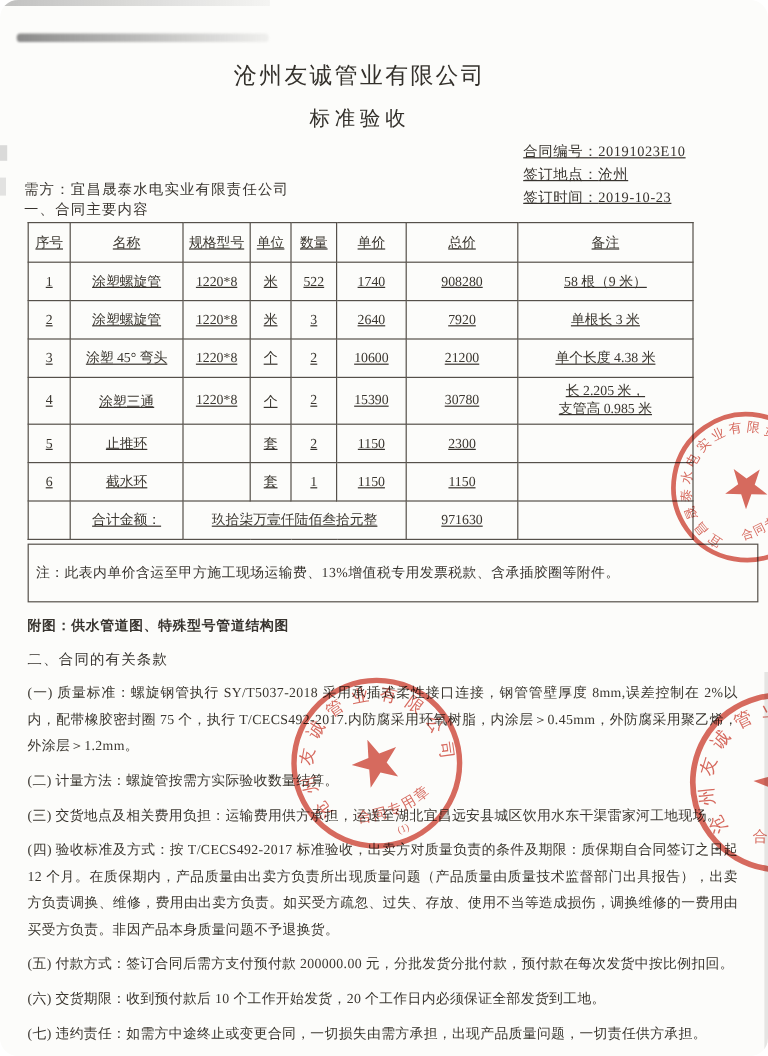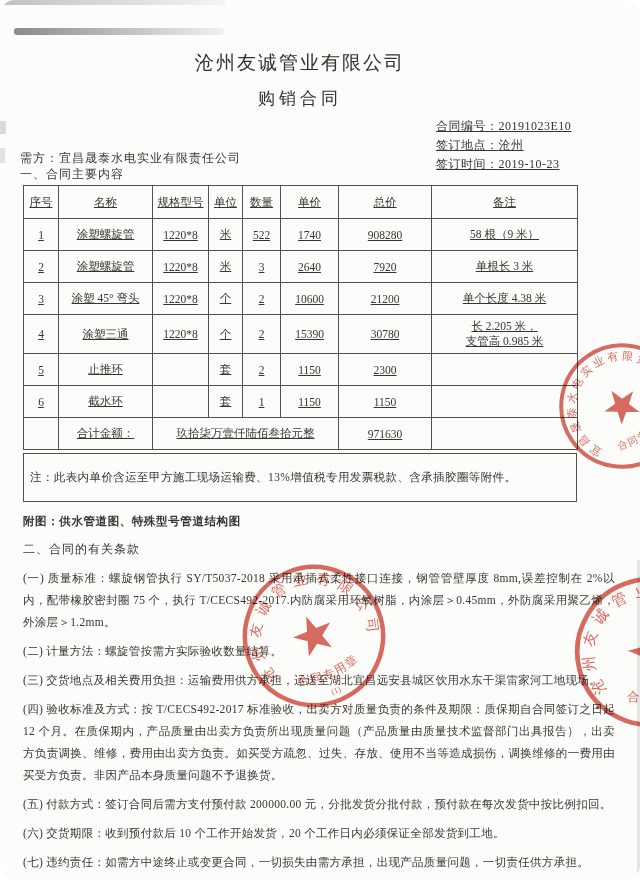--- a/index.html
+++ b/index.html
@@ -36,21 +36,21 @@
   table.items { border-collapse:collapse; width:554px; table-layout:fixed;text-decoration:underline; }
   table.items th, table.items td {
     border:1px solid #55504a; text-align:center; vertical-align:middle;
     font-size:11.5px; font-weight:normal; color:#3a362f; padding:0 2px; overflow:hidden;
   }
   tr.hdr   { height:33px; }
   tr.r-std { height:32px; }
   tr.r-tall{ height:39px; }
   td.pre   { white-space:pre-line; line-height:15px; }
 
-  .note-box { margin-top:3px; width:554px; min-height:31px; border:1px solid #55504a;
+  .note-box { margin-top:3px; width:609px; min-height:31px; border:1px solid #55504a;
               display:flex; align-items:center; padding:16px 6px; font-size:11.5px; letter-spacing:.4px; }
   .attachment { margin-top:12px; font-size:11.5px; letter-spacing:.6px;font-weight:bold; }
   .section-2  { margin-top:12px; font-size:12px; letter-spacing:1px; }
   .clauses    { margin-top:9px; width:592px; }
   .clauses p  { font-size:11.5px; line-height:22px; letter-spacing:.3px;
                 text-align:justify; margin:0 0 7px 0; color:#3a362f; }
 
   .seal { position:absolute; mix-blend-mode:multiply; opacity:.82; pointer-events:none; }
   .seal text { font-family:"Liberation Serif","DejaVu Serif",serif; }
 </style>
@@ -60,21 +60,21 @@
 <div class="page">
 
   <div class="streak-top"></div>
   <div class="streak-top2"></div>
   <div class="edge-mark-1"></div>
   <div class="edge-mark-2"></div>
   <div class="edge-strip-r"></div>
   <div class="speck"></div>
 
   <div class="doc-title">沧州友诚管业有限公司</div>
-  <div class="doc-subtitle">购销合同</div>
+  <div class="doc-subtitle">标准验收</div>
 
   <div class="line-buyer">
     <span>需方：</span><span>宜昌晟泰水电实业有限责任公司</span>
   </div>
 
   <div class="meta">
     <div class="meta-row">
       <span>合同编号：</span><span>20191023E10</span>
     </div>
     <div class="meta-row">

